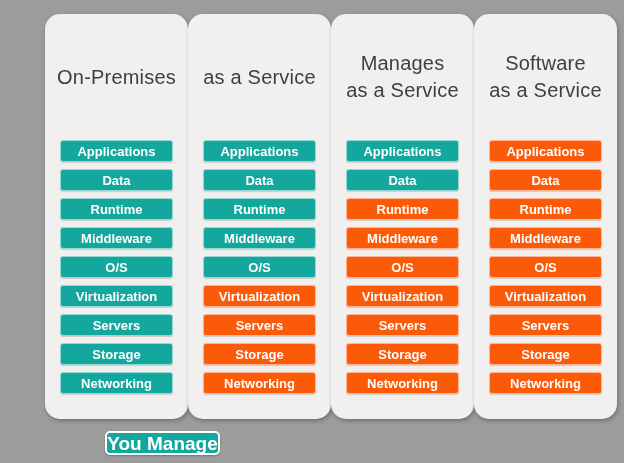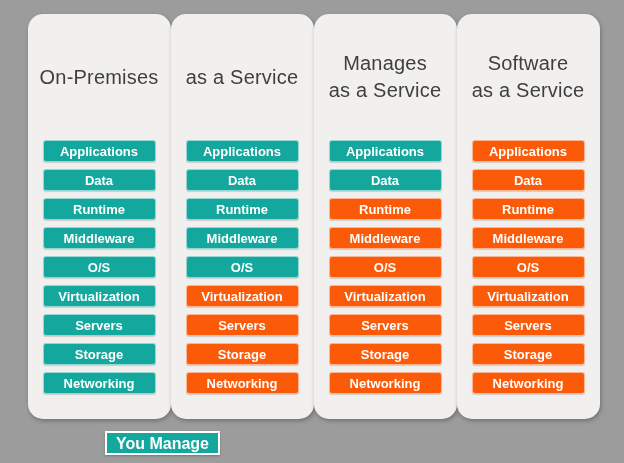--- a/index.html
+++ b/index.html
@@ -14,21 +14,21 @@
     background: var(--bg, #9C9C9C);
     overflow: hidden;
   }
   .columns {
     position: absolute;
     left: 10px;
     top: 14px;
     width: 607px;
     height: 405px;
     display: flex;
-    justify-content: center;
+    justify-content: flex-end;
   }
   .column {
     width: 143px;
     height: 405px;
     background: var(--col-bg, #F1F0EF);
     border-radius: 15px;
     box-shadow: 1px 2px 4px rgba(0,0,0,0.28);
     display: flex;
     flex-direction: column;
   }
@@ -65,24 +65,24 @@
   .chip.you   { background: var(--teal, #14A79D); }
   .chip.other { background: var(--orange, #FB5A09); }
   .legend-btn {
     position: absolute;
     top: 431px;
     width: 115px;
     height: 24px;
     line-height: 21px;
     box-sizing: border-box;
     border: 2px solid #FFFFFF;
-    border-radius: 0;
+    border-radius: 5px;
     text-align: center;
     color: #FFFFFF;
-    font-size: 16px;
+    font-size: 19px;
     font-weight: bold;
     box-shadow: 0 1px 2px rgba(0,0,0,0.25);
   }
   .legend-you   { left: 105px; background: var(--teal, #14A79D); }
   .legend-other { left: 410px; background: var(--orange, #FB5A09); }
 </style>
 </head>
 <body>
 
 <div class="canvas">

